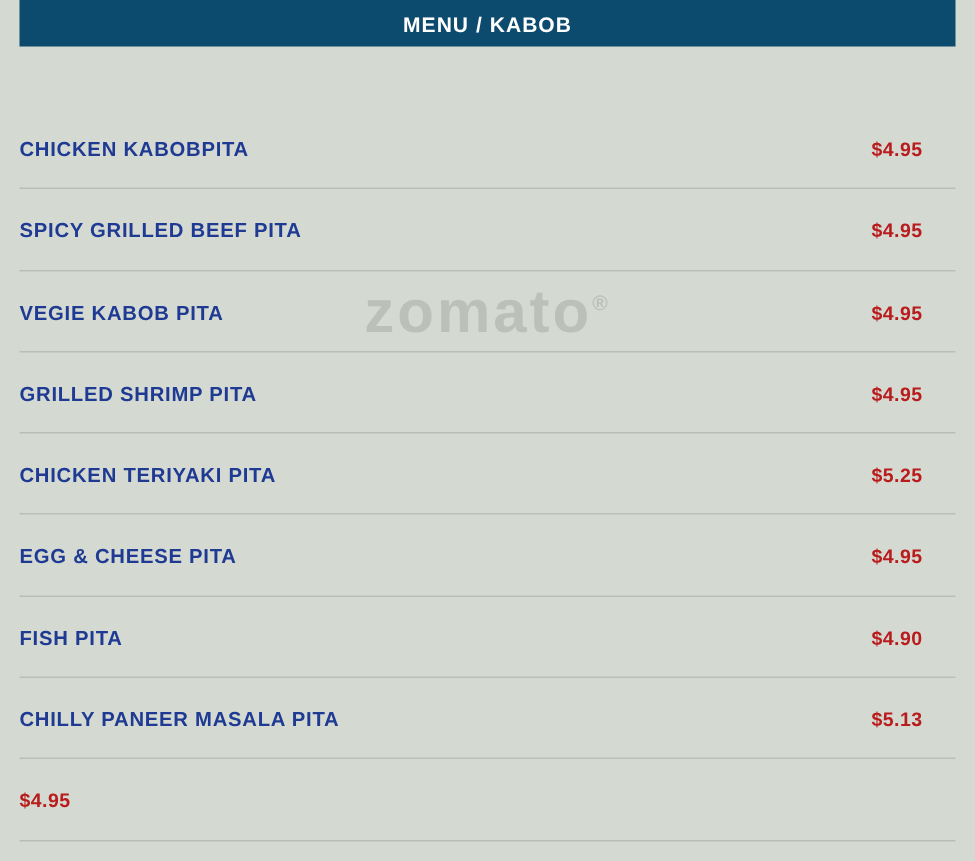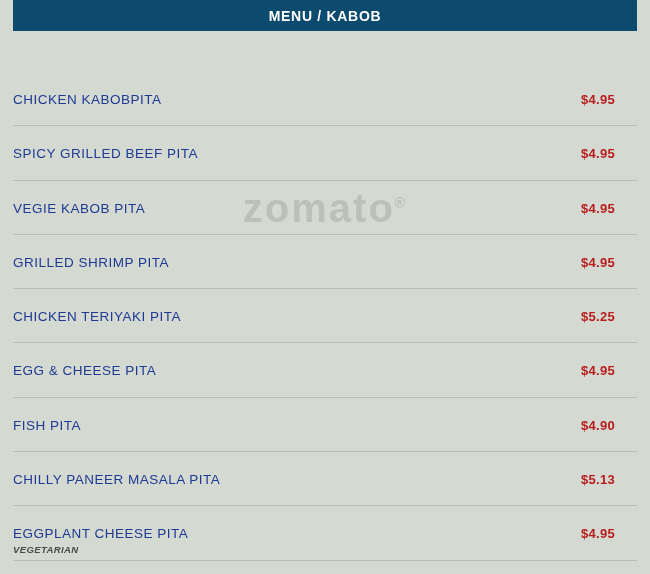--- a/index.html
+++ b/index.html
@@ -74,21 +74,21 @@
   .menu-row:first-child {
     padding-top: 20px;
   }
   .item-block {
     display: flex;
     flex-direction: column;
   }
   .item-name {
     color: #1f3a93;
     font-size: 13.5px;
-    font-weight: normal;
+    font-weight: bold;
     letter-spacing: 0.5px;
     text-transform: uppercase;
     line-height: 15px;
   }
   .item-tag {
     margin-top: 3px;
     color: #4a4a4a;
     font-size: 9.5px;
     font-style: italic;
     font-weight: bold;
@@ -160,21 +160,17 @@
         </div>
         <div class="item-price">$4.90</div>
       </div>
       <div class="menu-row">
         <div class="item-block">
           <div class="item-name">CHILLY PANEER MASALA PITA</div>
         </div>
         <div class="item-price">$5.13</div>
       </div>
       <div class="menu-row">
-        <div class="item-block">
-          <div class="item-name">EGGPLANT CHEESE PITA</div>
-          <div class="item-tag">VEGETARIAN</div>
-        </div>
         <div class="item-price">$4.95</div>
       </div>
     </div>
 
 </div>
 
 </body></html>

